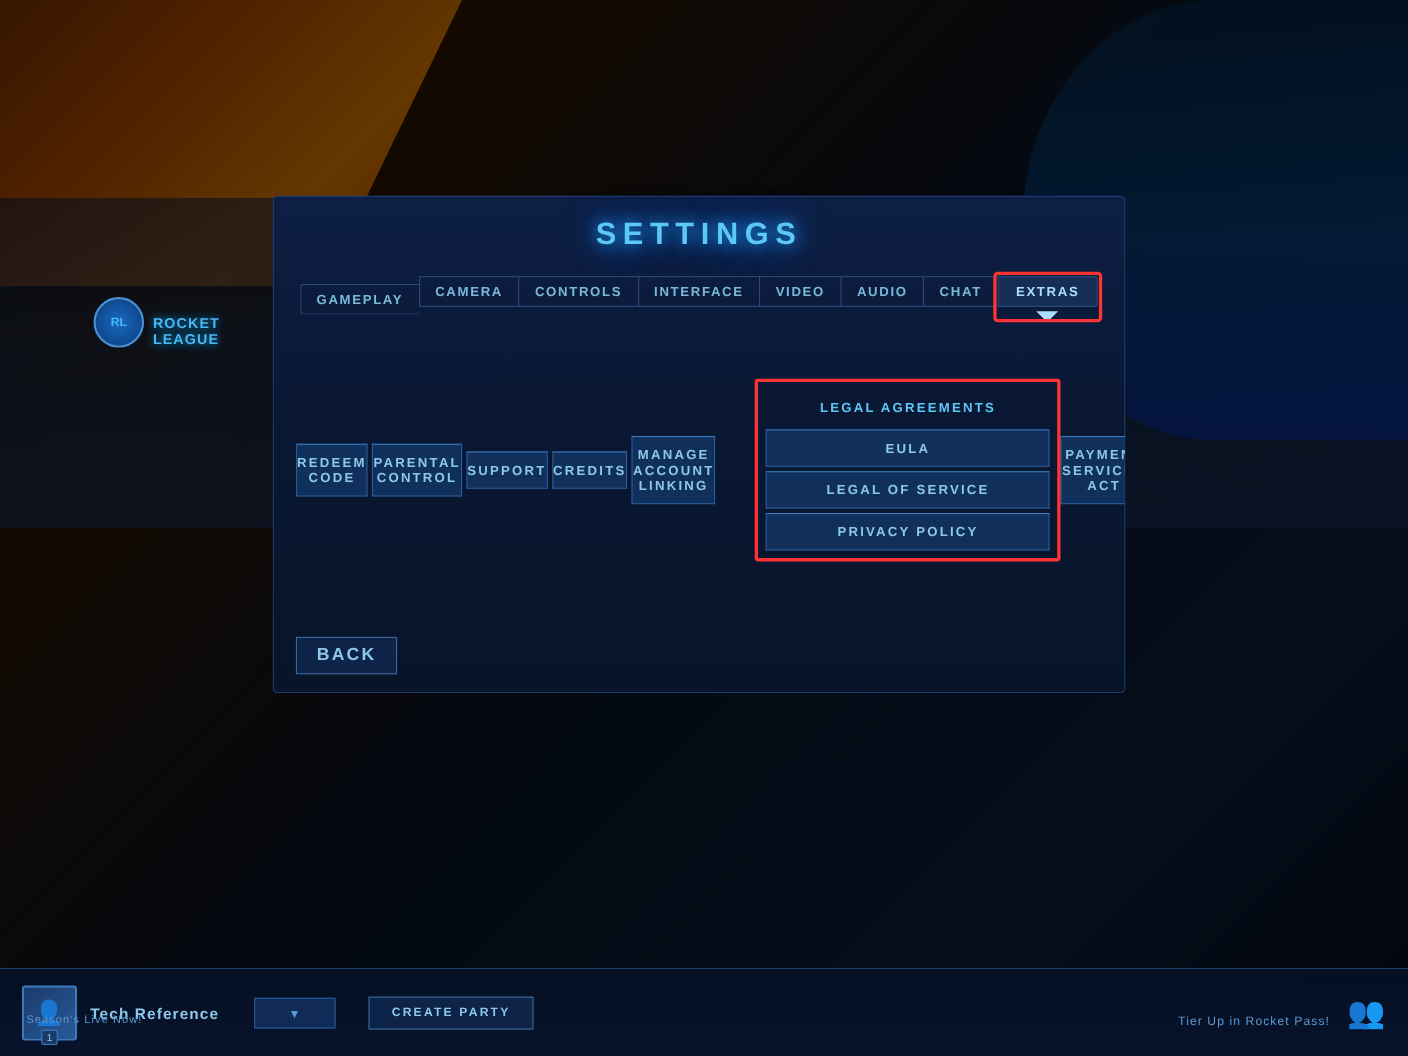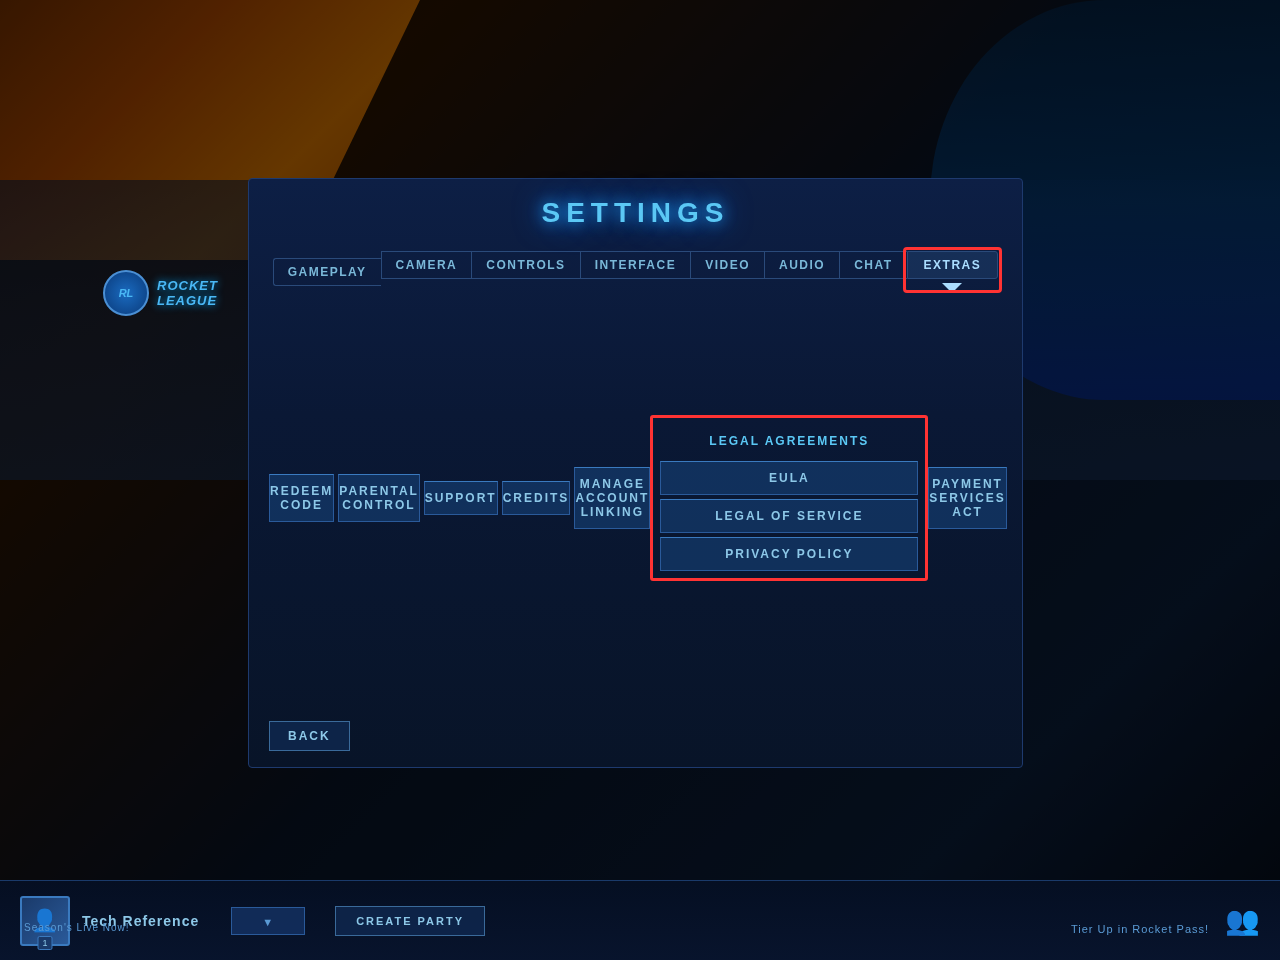--- a/index.html
+++ b/index.html
@@ -61,26 +61,25 @@
       position: absolute;
       inset: 0;
       background: rgba(0, 0, 0, 0.55);
       z-index: 1;
     }
 
     
     .rl-logo-area {
       position: absolute;
       top: 270px;
-      left: 103px;
+      left: 85px;
       z-index: 2;
       display: flex;
-      align-items: center;
+      align-items: flex-end;
       gap: 8px;
-      font-style: italic;
     }
 
     .rl-logo-circle {
       width: 46px;
       height: 46px;
       border-radius: 50%;
       background: radial-gradient(circle, #1a6abf, #0a3a7a);
       border: 2px solid #4a8fd4;
       display: flex;
       align-items: center;
@@ -94,21 +93,21 @@
       text-shadow: 0 0 8px #0af;
       letter-spacing: 1px;
     }
 
     
     .modal-backdrop {
       position: absolute;
       top: 178px;
       left: 248px;
       width: 775px;
-      height: 590px;
+      height: 452px;
       background: linear-gradient(180deg, #0d1f45 0%, #0a1835 40%, #081428 100%);
       border: 1px solid #1e3a6e;
       border-radius: 4px;
       z-index: 10;
       display: flex;
       flex-direction: column;
     }
 
     .modal-title {
       text-align: center;
@@ -227,20 +226,21 @@
     }
 
     
     .legal-section {
       display: flex;
       flex-direction: column;
       align-items: center;
       gap: 4px;
       position: relative;
       padding: 6px;
+      margin-left: 36px;
     }
 
     .legal-section-highlight {
       position: absolute;
       inset: -4px;
       border: 3px solid #ff3333;
       border-radius: 3px;
       pointer-events: none;
       z-index: 5;
     }
@@ -261,21 +261,21 @@
       padding: 12px 20px 16px 20px;
       display: flex;
       align-items: center;
     }
 
     .back-btn {
       padding: 7px 18px;
       background: rgba(15, 40, 80, 0.8);
       border: 1px solid #3a6a9a;
       color: #8dc8e8;
-      font-size: 12px;
+      font-size: 16px;
       font-weight: bold;
       letter-spacing: 2px;
       cursor: pointer;
     }
 
     
     .bottom-hud {
       position: absolute;
       bottom: 0;
       left: 0;

